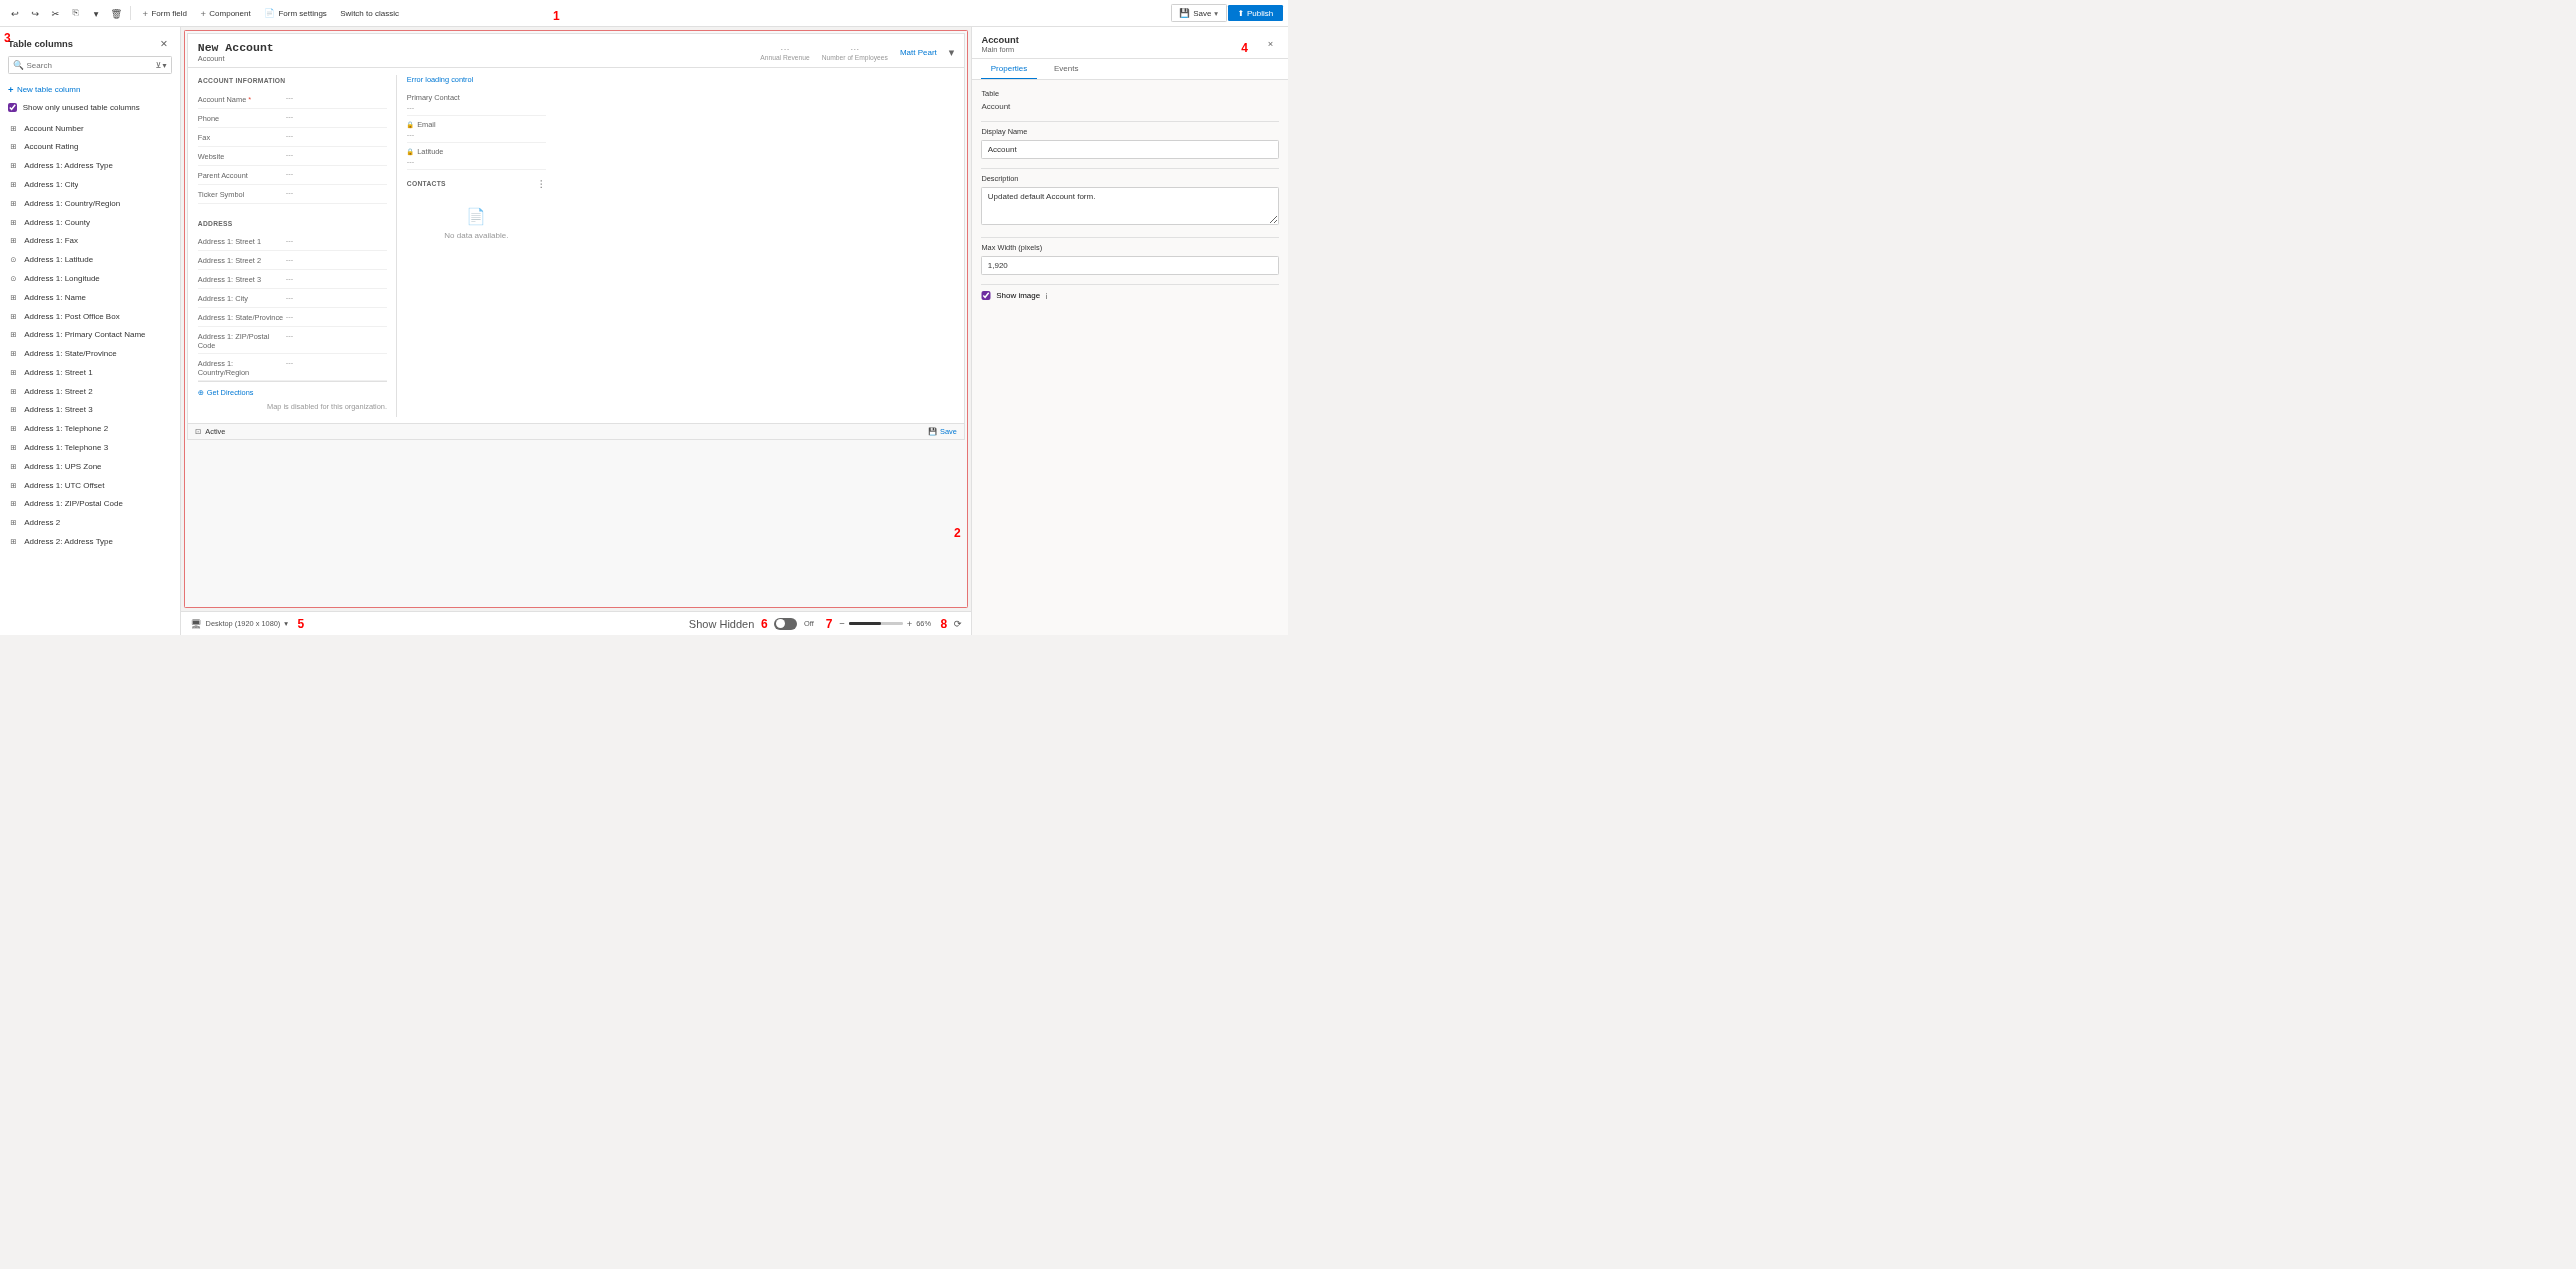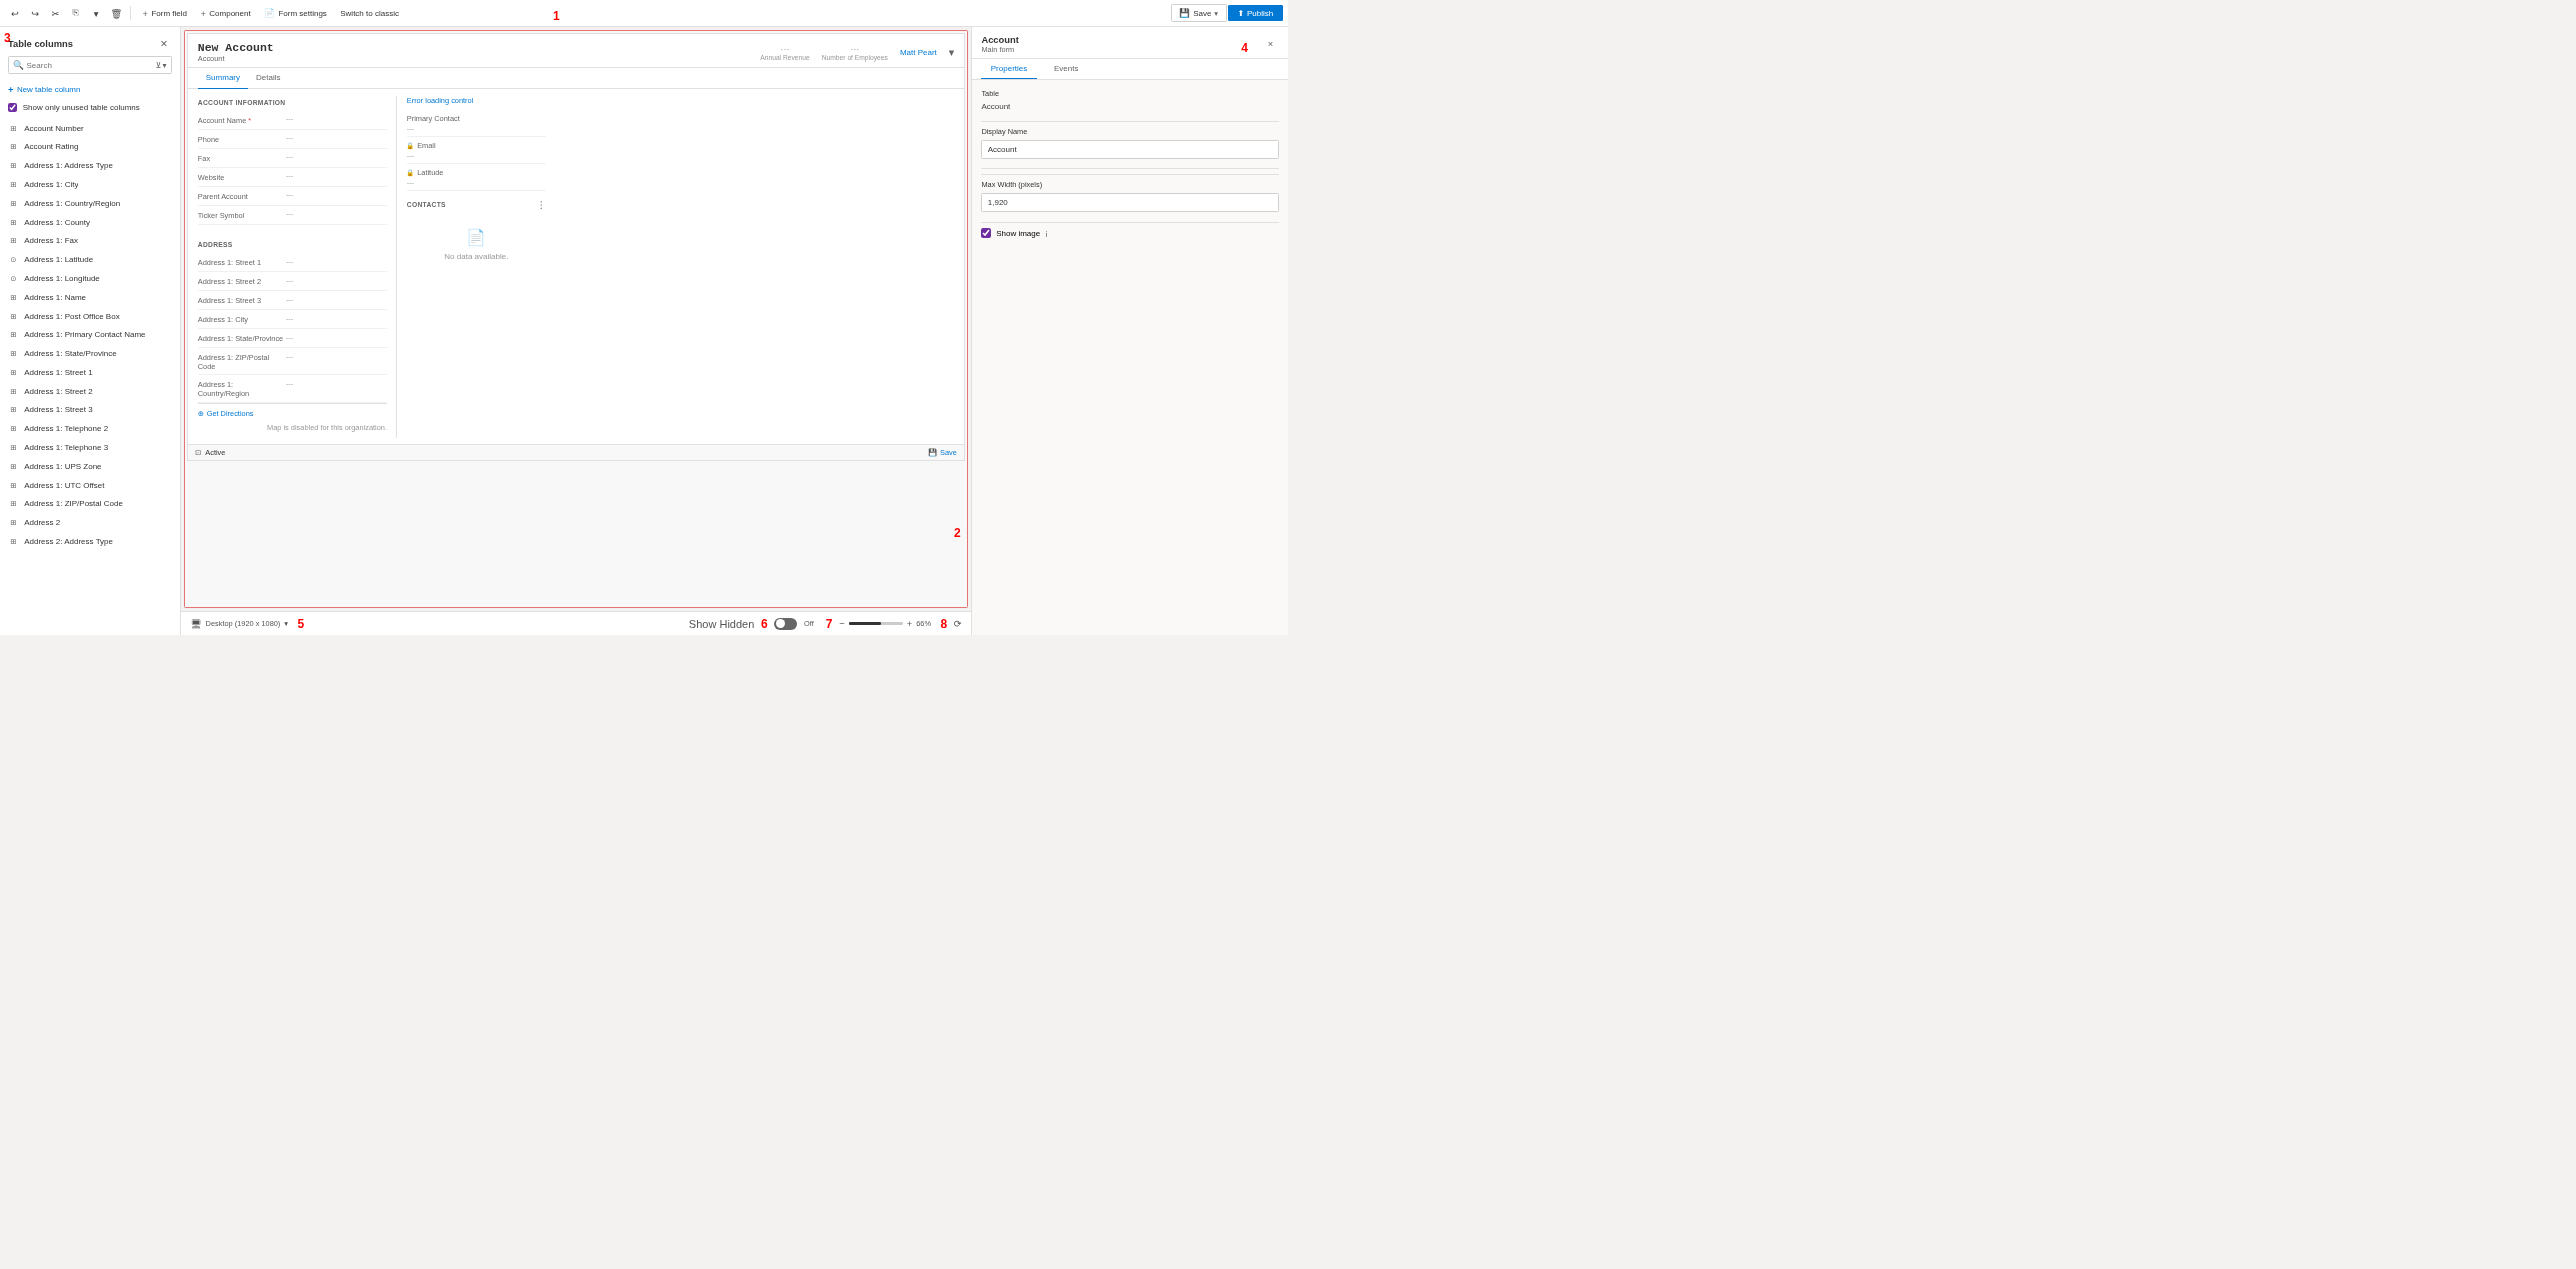--- a/index.html
+++ b/index.html
@@ -406,24 +406,20 @@
               <div class="form-header-col-dots">···</div>
               <div class="form-header-col-label">Number of Employees</div>
             </div>
             <div>
               <span class="form-owner">Matt Peart</span>
             </div>
             <button style="border:none; background:transparent; cursor:pointer; font-size:10.8px; color:#666;">▾</button>
           </div>
         </div>
 
-        <div class="form-tabs">
-          <div class="form-tab active">Summary</div>
-          <div class="form-tab">Details</div>
-        </div>
 
         <div class="form-body">
 
           <div class="form-col-left" style="width:209px;">
             <div class="section-title">ACCOUNT INFORMATION</div>
             <div id="account-info-fields">
                 <div class="form-field">
     <span class="form-field-label">Account Name <span style="color:#e74c3c">*</span></span>
     <span class="form-field-value">---</span>
   </div>
@@ -591,20 +587,24 @@
       <div class="prop-section">
         <div class="prop-label">Table</div>
         <div class="prop-value">Account</div>
       </div>
       <div class="prop-divider"></div>
       <div class="prop-section">
         <div class="prop-label">Display Name</div>
         <input class="prop-input" type="text" value="Account" style="">
       </div>
       <div class="prop-divider"></div>
+      <div class="prop-section">
+        <div class="prop-label">Description</div>
+        <textarea class="prop-textarea" style="">Updated default Account form.</textarea>
+      </div>
       <div class="prop-divider"></div>
       <div class="prop-section">
         <div class="prop-label">Max Width (pixels)</div>
         <input class="prop-input" type="text" value="1,920" style="">
       </div>
       <div class="prop-divider"></div>
       <div class="prop-section">
         <div class="show-image-row">
           <input type="checkbox" id="show-image-cb" checked="" style="">
           <label for="show-image-cb">Show image</label>

